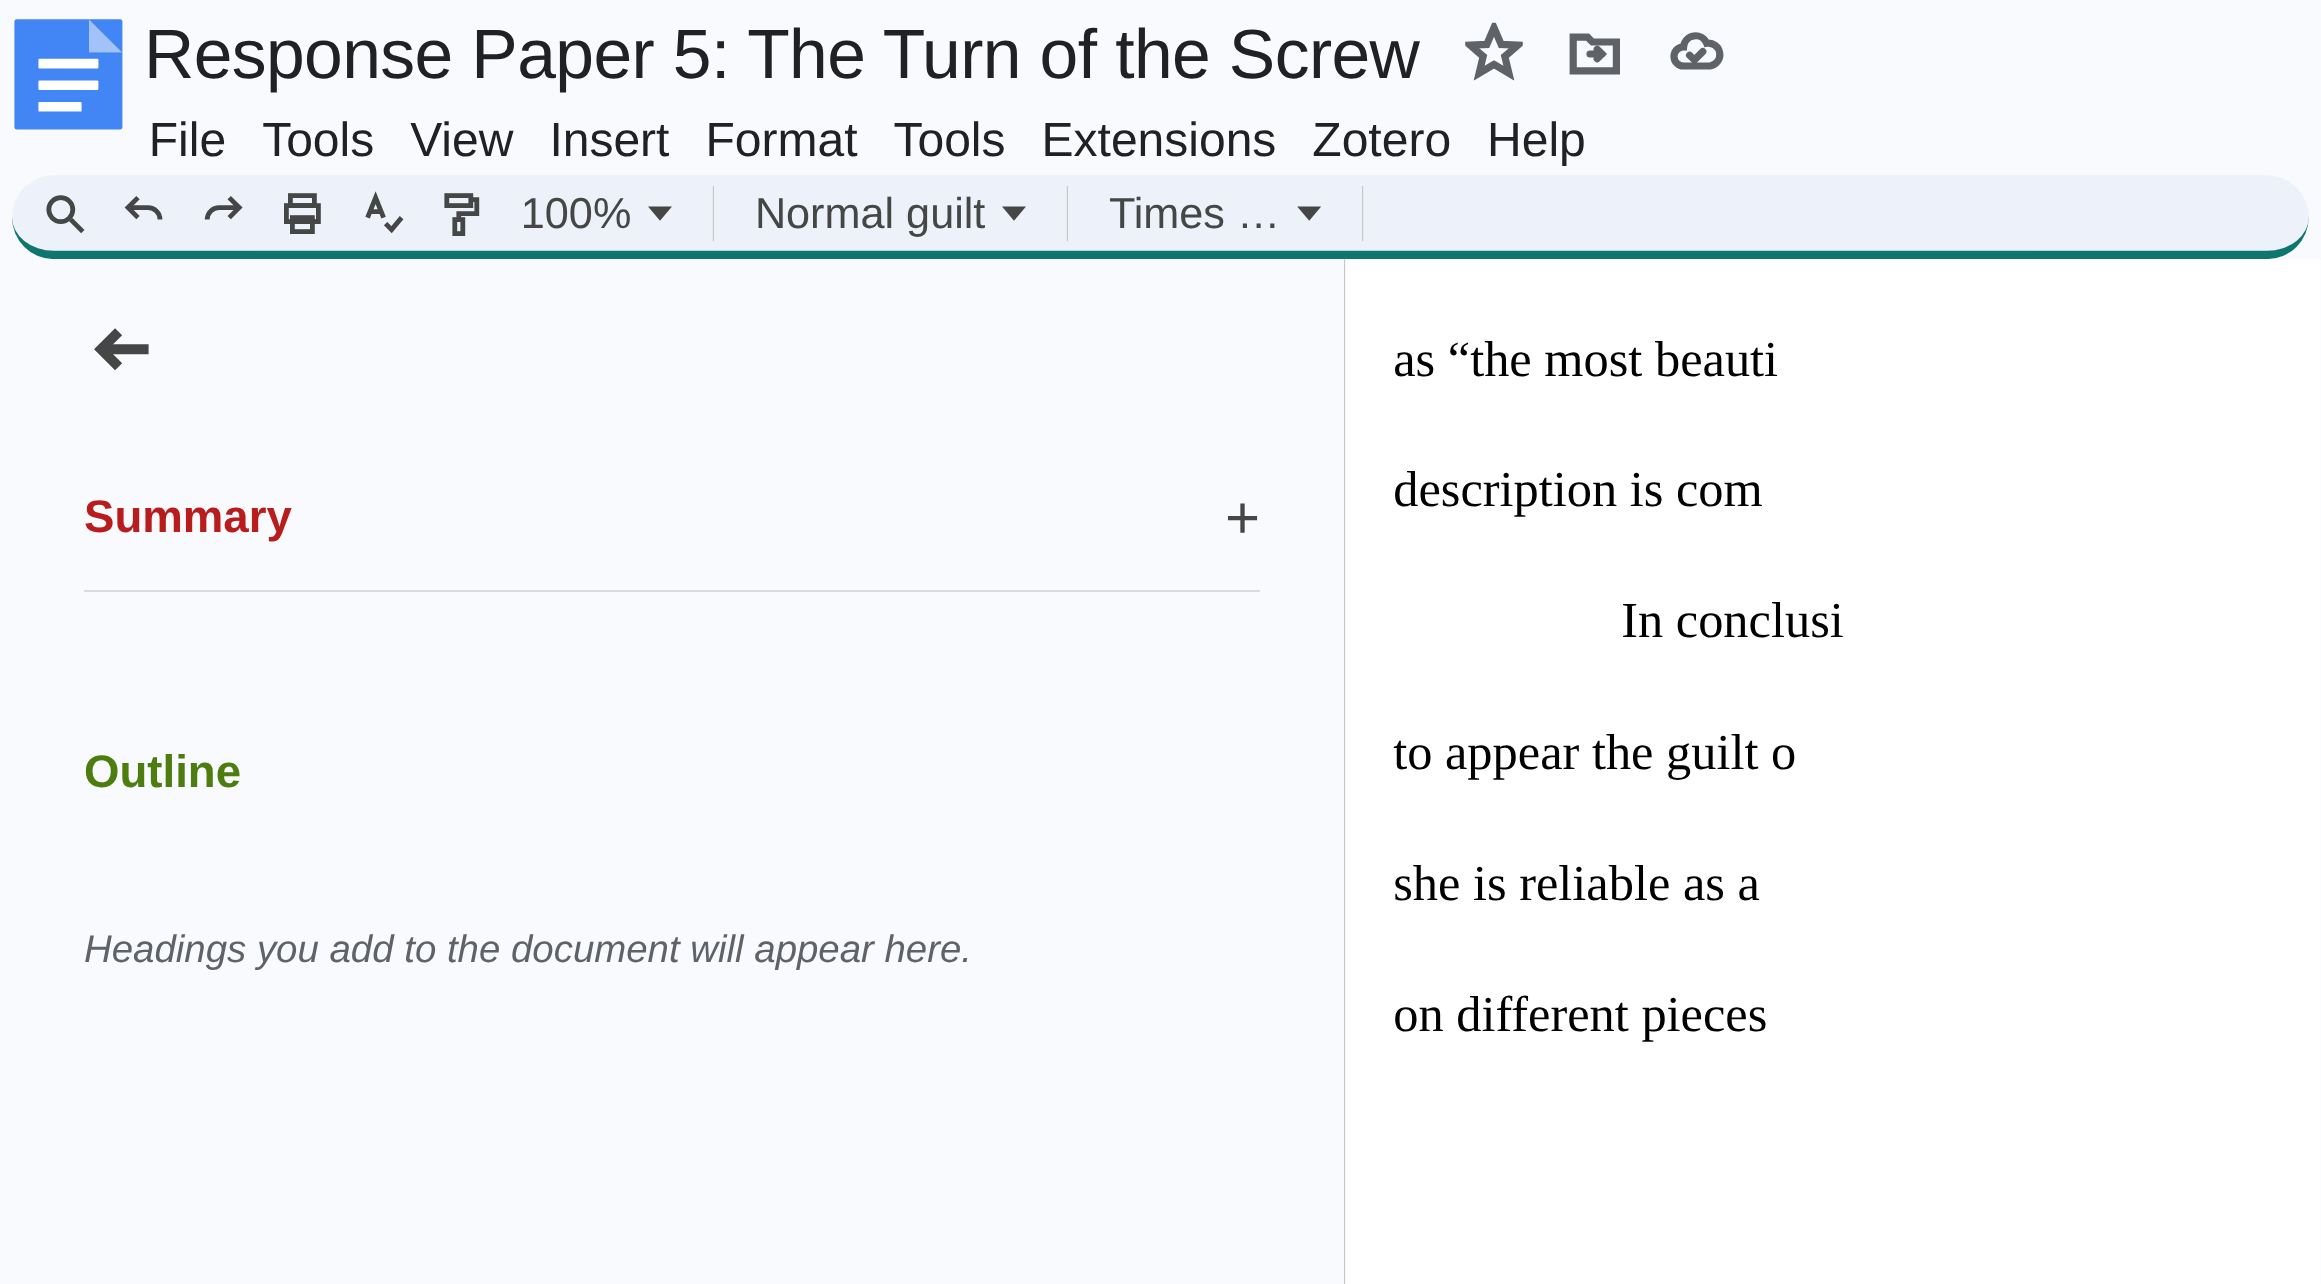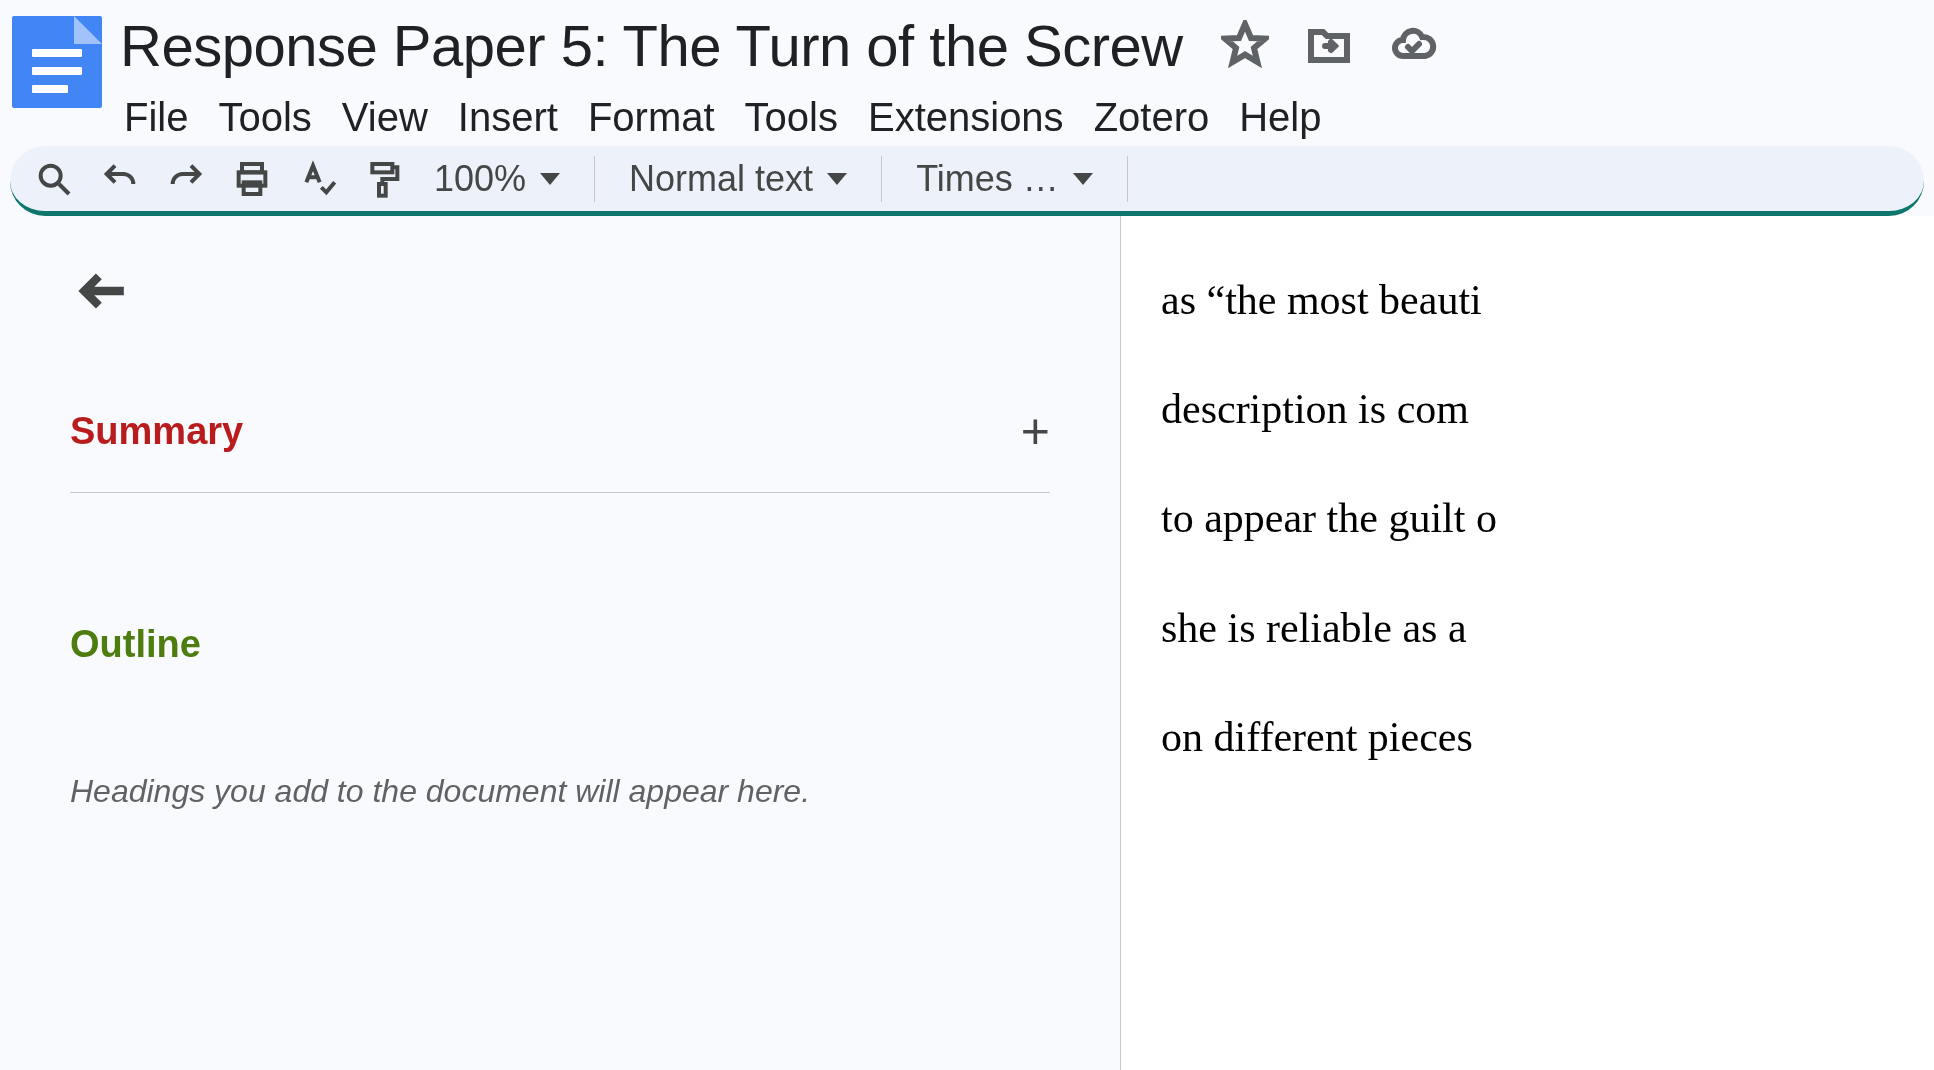--- a/index.html
+++ b/index.html
@@ -18,21 +18,21 @@
   .title-row { display: flex; align-items: center; gap: 26px; }
   .doc-title { font-size: 58px; font-weight: 400; color: #202124; letter-spacing: -0.5px; font-family: Arial, sans-serif; }
   .title-icons { display: flex; align-items: center; gap: 36px; margin-left: 12px; }
   .title-icons svg { width: 48px; height: 48px; stroke: #5f6368; fill: none; stroke-width: 3; }
   
   .menubar { display: flex; gap: 30px; font-size: 40px; color: #202124; margin-top: 12px; padding-left: 4px;}
   .menubar span { cursor: pointer; }
   
   
   .toolbar-wrap { padding: 6px 10px 0 10px; }
-  .toolbar { display: flex; align-items: center; height: 70px; background: #edf2fa; border-radius: 36px; padding: 0 14px; gap: 6px; border-bottom: 5px solid #0f766e;}
+  .toolbar { display: flex; align-items: center; height: 70px; background: #edf2fa; border-radius: 36px; padding: 0 14px; gap: 6px; border-bottom: 7px solid #0f766e;}
   .tbtn { width: 60px; height: 56px; display: flex; align-items: center; justify-content: center; color: #444746; border-radius: 6px; }
   .tbtn svg { width: 40px; height: 40px; stroke: #444746; fill: none; stroke-width: 2.4; }
   .tb-sep { width: 1px; height: 46px; background: #c7c7c7; margin: 0 14px; }
   .tb-dropdown { display: flex; align-items: center; gap: 14px; font-size: 36px; color: #444746; padding: 0 14px; }
   .tb-dropdown .caret { width: 0; height: 0; border-left: 10px solid transparent; border-right: 10px solid transparent; border-top: 12px solid #444746; }
   
   
   .main { flex: 1; display: flex; overflow: hidden; }
   .sidebar { width: 1120px; flex-shrink: 0; padding: 50px 70px 0 70px; display: flex; flex-direction: column; background: #f8fafd; }
   .back-arrow { width: 70px; height: 50px; margin-bottom: 90px; }
@@ -134,21 +134,21 @@
             <path d="M17 5 h3 v7 h-9 v3"></path>
             <rect x="9" y="15" width="4" height="7"></rect>
           </svg>
       </div>
       <div class="tb-dropdown">
         <span>100%</span>
         <span class="caret"></span>
       </div>
       <div class="tb-sep"></div>
       <div class="tb-dropdown">
-        <span>Normal text</span>
+        <span>Normal guilt</span>
         <span class="caret"></span>
       </div>
       <div class="tb-sep"></div>
       <div class="tb-dropdown">
         <span>Times …</span>
         <span class="caret"></span>
       </div>
       <div class="tb-sep"></div>
     </div>
   </div>
@@ -165,19 +165,20 @@
         <div class="summary-label">Summary</div>
         <div class="plus">+</div>
       </div>
       <div class="outline-label">Outline</div>
       <div class="outline-empty">Headings you add to the document will appear here.</div>
     </div>
     <div class="doc-area">
       <div class="doc-content">
         <p>as “the most beauti</p>
         <p>description is com</p>
+        <p class="indent">In conclusi</p>
         <p>to appear the guilt o</p>
         <p>she is reliable as a</p>
         <p>on different pieces</p>
       </div>
     </div>
   </div>
 </div>
 
 </body></html>

